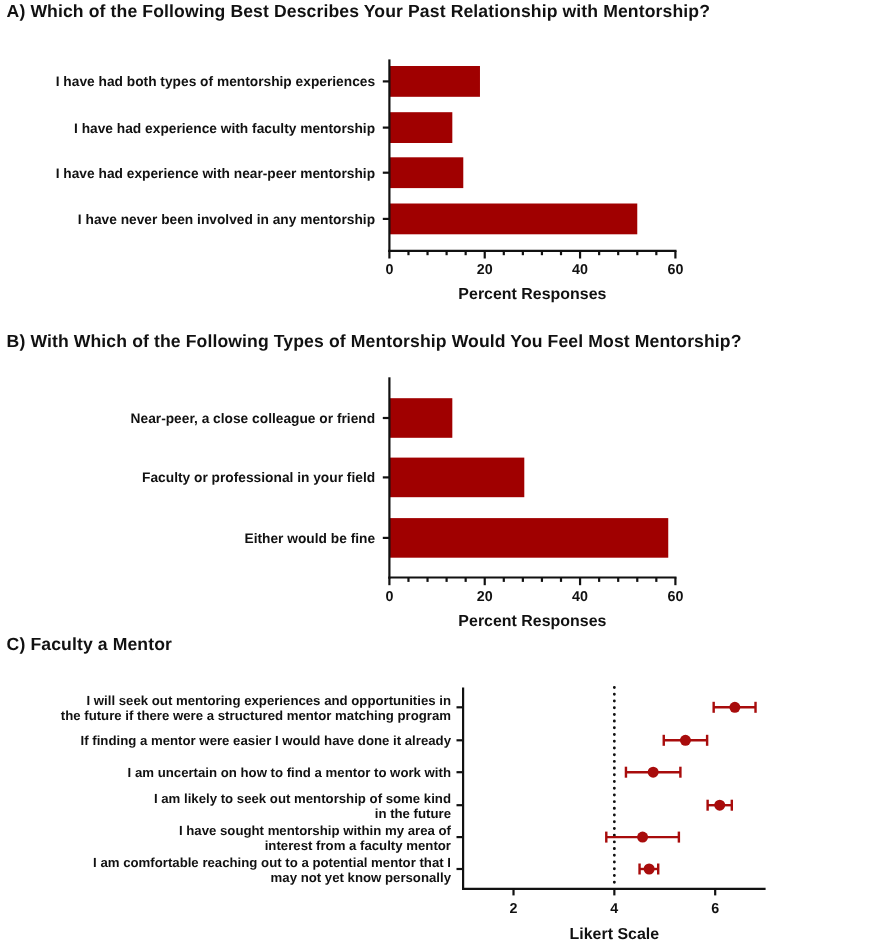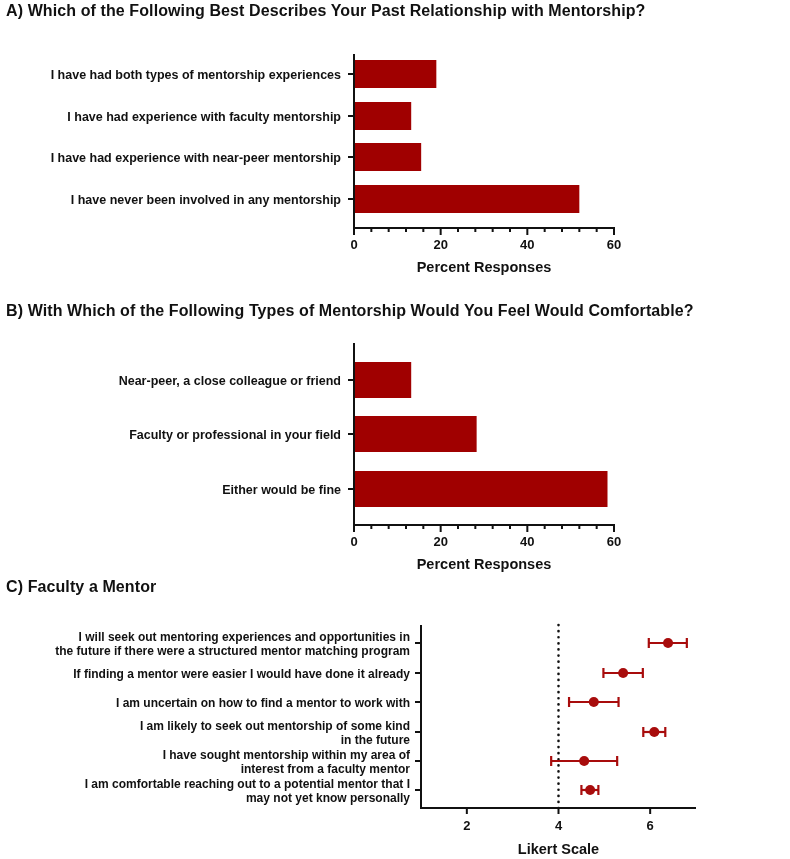--- a/index.html
+++ b/index.html
@@ -7,21 +7,21 @@
          font-family: "Liberation Sans", sans-serif; color: #111; }
   .panel-title { position: absolute; left: 6px; font-weight: bold; font-size: 16px;
                  white-space: nowrap; letter-spacing: 0.1px; }
   svg { position: absolute; left: 0; top: 0; }
   svg text { font-family: "Liberation Sans", sans-serif; font-weight: bold; fill: #111; }
 </style>
 </head>
 <body>
 
 <div class="panel-title" style="top:2px;">A) Which of the Following Best Describes Your Past Relationship with Mentorship?</div>
-<div class="panel-title" style="top:302px;">B) With Which of the Following Types of Mentorship Would You Feel Would Comfortable?</div>
+<div class="panel-title" style="top:302px;">B) With Which of the Following Types of Mentorship Would You Feel Most Mentorship?</div>
 <div class="panel-title" style="top:578px;">C) Faculty a Mentor</div>
 
 <svg id="chart-a" width="790" height="859">
     <rect x="354" y="60" width="82.33333333333331" height="28" fill="#a00000"></rect>
     <line x1="348" y1="74" x2="354" y2="74" stroke="#111" stroke-width="2"></line>
     <text x="341" y="78.5" text-anchor="end" font-size="12.5">I have had both types of mentorship experiences</text>
     <rect x="354" y="102" width="57.19999999999999" height="28" fill="#a00000"></rect>
     <line x1="348" y1="116" x2="354" y2="116" stroke="#111" stroke-width="2"></line>
     <text x="341" y="120.5" text-anchor="end" font-size="12.5">I have had experience with faculty mentorship</text>
     <rect x="354" y="143" width="67.16666666666669" height="28" fill="#a00000"></rect>

